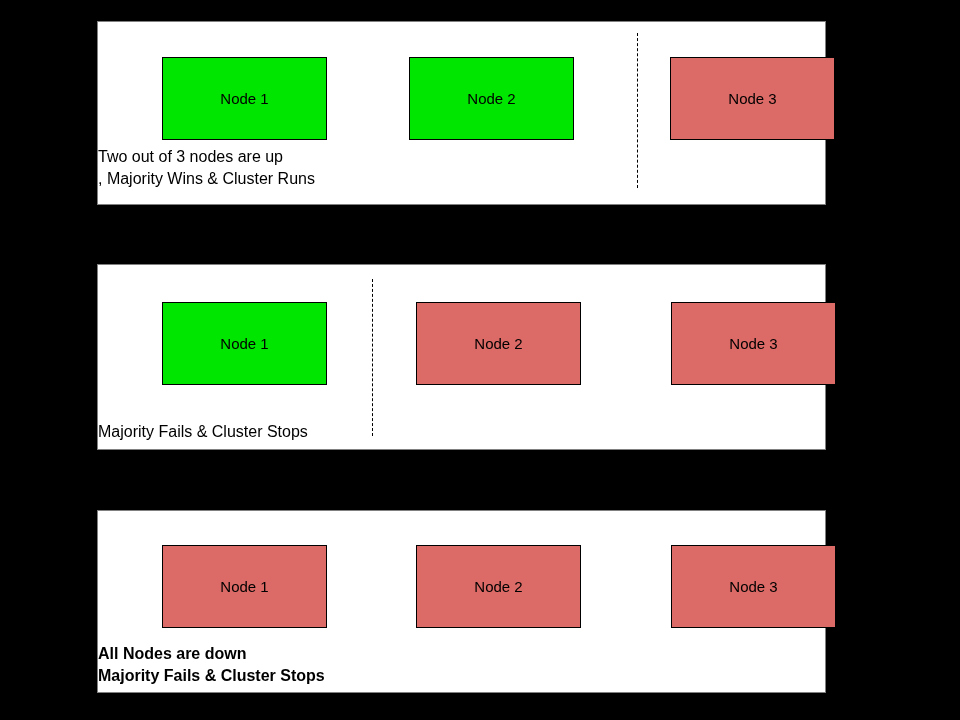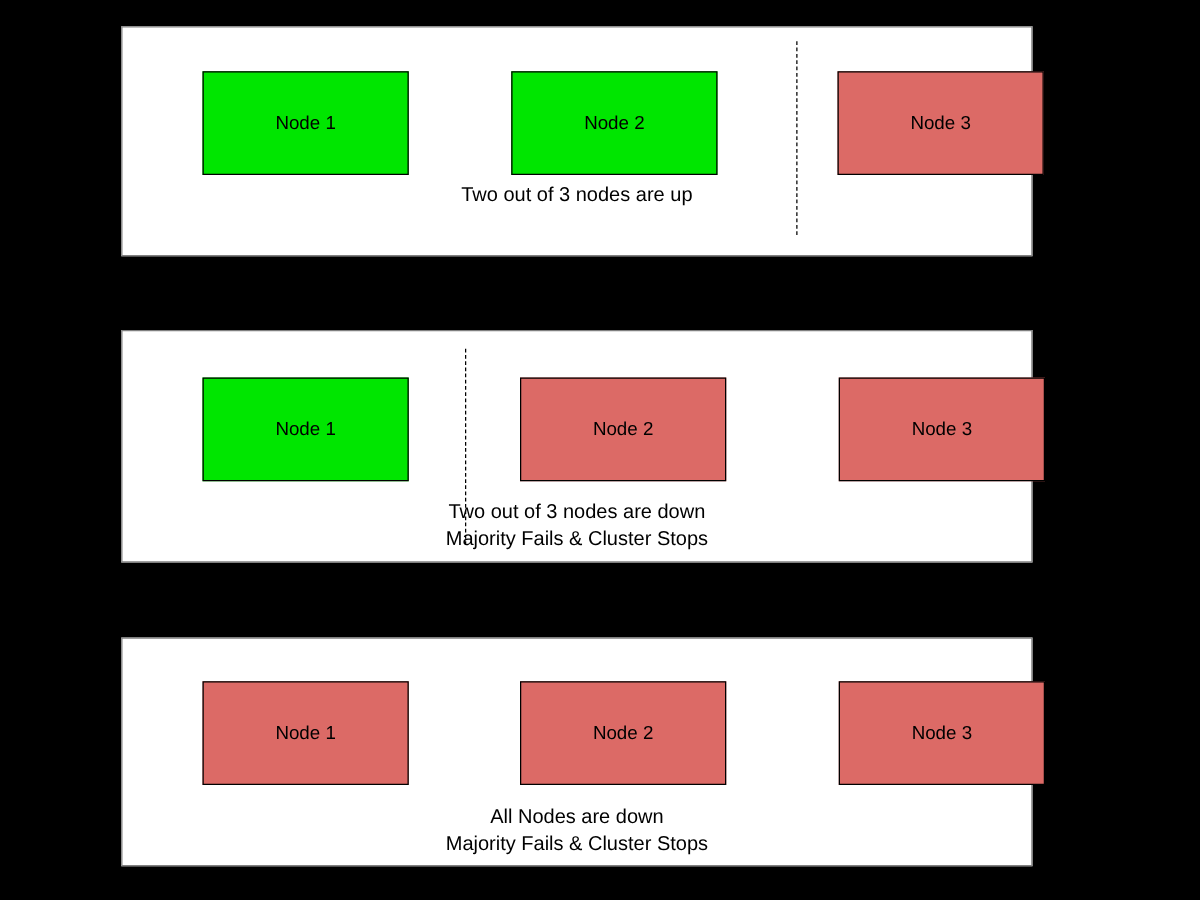--- a/index.html
+++ b/index.html
@@ -65,61 +65,60 @@
     width: 0;
     border-left: 1px dashed var(--text, #000);
   }
   .panel-1 .partition-line { left: 539px; top: 11px; height: 155px; }
   .panel-2 .partition-line { left: 274px; top: 14px; height: 157px; }
 
   .caption {
     position: absolute;
     left: 0;
     width: 100%;
-    text-align: center;
     font-size: 16px;
     line-height: 22px;
     color: var(--text, #000);
     white-space: pre;
   }
   .panel-1 .caption { top: 124px; }
   .panel-2 .caption { top: 134px; }
-  .panel-3 .caption { top: 132px; }
+  .panel-3 .caption { top: 132px; font-weight: bold; }
 </style>
 </head>
 <body>
 
 <div class="canvas">
 
   <div class="panel panel-1">
     <div class="node node-pos-1" data-status="up">
       <span>Node 1</span>
     </div>
     <div class="node node-pos-2" data-status="up">
       <span>Node 2</span>
     </div>
     <div class="partition-line"></div>
     <div class="node node-pos-3" data-status="down">
       <span>Node 3</span>
     </div>
-    <div class="caption"><span>Two out of 3 nodes are up</span><br></div>
+    <div class="caption"><span>Two out of 3 nodes are up</span><br><span>, Majority Wins &amp; Cluster Runs</span></div>
   </div>
 
   <div class="panel panel-2">
     <div class="node node-pos-1" data-status="up">
       <span>Node 1</span>
     </div>
     <div class="partition-line"></div>
     <div class="node node-pos-2" data-status="down">
       <span>Node 2</span>
     </div>
     <div class="node node-pos-3" data-status="down">
       <span>Node 3</span>
     </div>
-    <div class="caption"><span>Two out of 3 nodes are down</span><br><span>Majority Fails &amp; Cluster Stops</span></div>
+    <div class="caption"><br><span>Majority Fails &amp; Cluster Stops</span></div>
   </div>
 
   <div class="panel panel-3">
     <div class="node node-pos-1" data-status="down">
       <span>Node 1</span>
     </div>
     <div class="node node-pos-2" data-status="down">
       <span>Node 2</span>
     </div>
     <div class="node node-pos-3" data-status="down">

